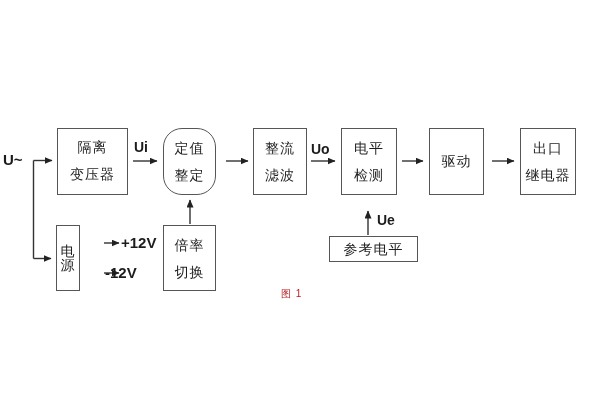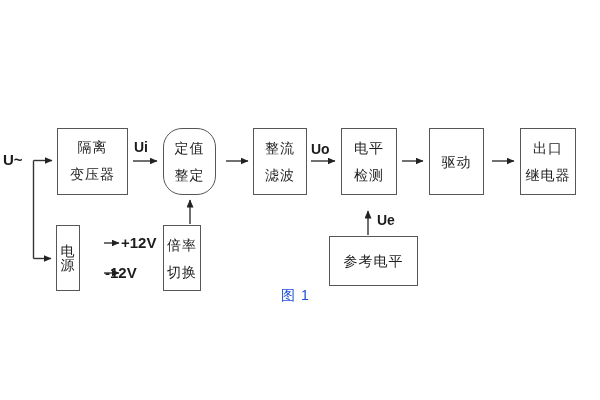--- a/index.html
+++ b/index.html
@@ -40,23 +40,23 @@
     position:absolute;
     font-size:14px;
     font-weight:600;
     color:#1c1c1c;
     line-height:1;
     white-space:nowrap;
   }
   .lbl-big{font-size:15px;}
   .caption{
     position:absolute;
-    font-size:14px;
+    font-size:10px;
     font-weight:500;
-    color:#1d4ed8;
+    color:#b91c1c;
     letter-spacing:1px;
   }
   svg line{stroke:#333333;stroke-width:1.4;}
 </style>
 </head>
 <body>
 
 <div id="canvas">
 
   <svg id="connectors" viewBox="0 0 600 400" xmlns="http://www.w3.org/2000/svg">
@@ -96,39 +96,39 @@
   <div class="box" style="left:253px;top:128px;width:54px;height:67px;">
     <span>整流</span>
     <span>滤波</span>
   </div>
 
   <div class="box" style="left:341px;top:128px;width:56px;height:67px;">
     <span>电平</span>
     <span>检测</span>
   </div>
 
-  <div class="box" style="left:429px;top:128px;width:55px;height:67px;">
+  <div class="box" style="left:429px;top:128px;width:55px;height:67px;font-family:Liberation Serif, serif;">
     <span>驱动</span>
   </div>
 
   <div class="box" style="left:520px;top:128px;width:56px;height:67px;">
     <span>出口</span>
     <span>继电器</span>
   </div>
 
   <div class="box" style="left:56px;top:225px;width:24px;height:66px;">
     <span>电源</span>
   </div>
 
-  <div class="box" style="left:163px;top:225px;width:38px;height:66px;">
+  <div class="box" style="left:163px;top:225px;width:53px;height:66px;">
     <span>倍率</span>
     <span>切换</span>
   </div>
 
-  <div class="box" style="left:329px;top:236px;width:89px;height:50px;">
+  <div class="box" style="left:329px;top:236px;width:89px;height:26px;">
     <span>参考电平</span>
   </div>
 
   <span class="lbl lbl-big" style="left:3px;top:152px;">U~</span>
   <span class="lbl" style="left:134px;top:140px;">Ui</span>
   <span class="lbl" style="left:311px;top:142px;">Uo</span>
   <span class="lbl" style="left:377px;top:213px;">Ue</span>
   <span class="lbl lbl-big" style="left:121px;top:235px;">+12V</span>
   <span class="lbl lbl-big" style="left:105px;top:265px;">-12V</span>
 

